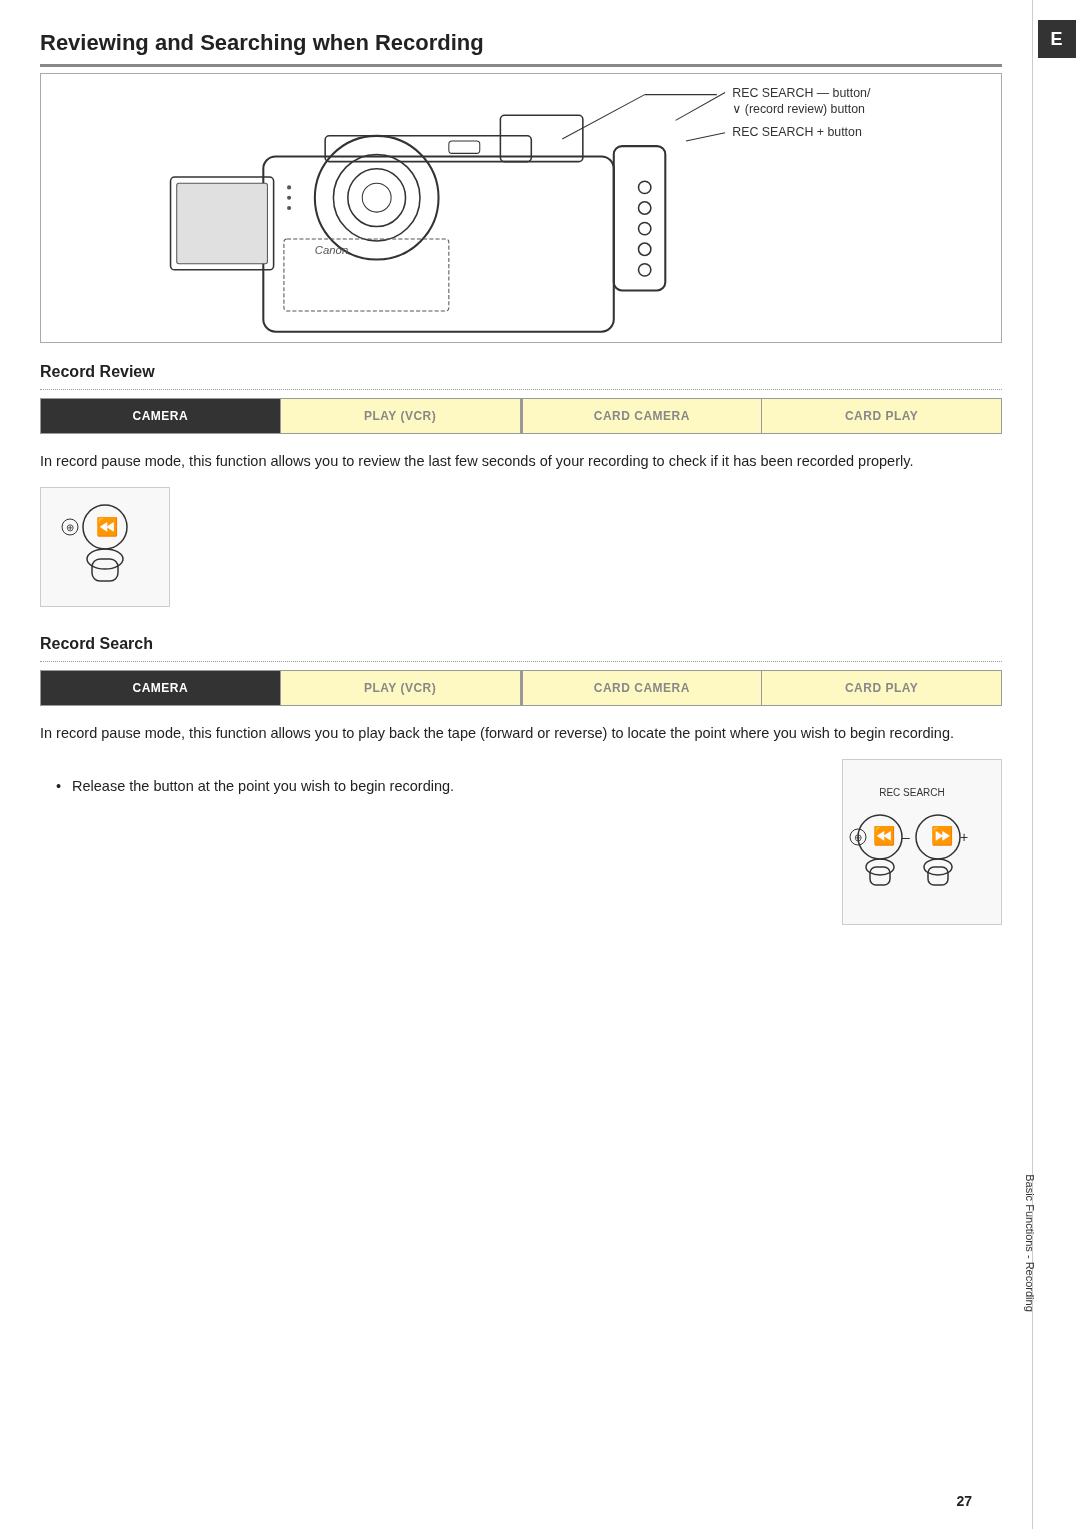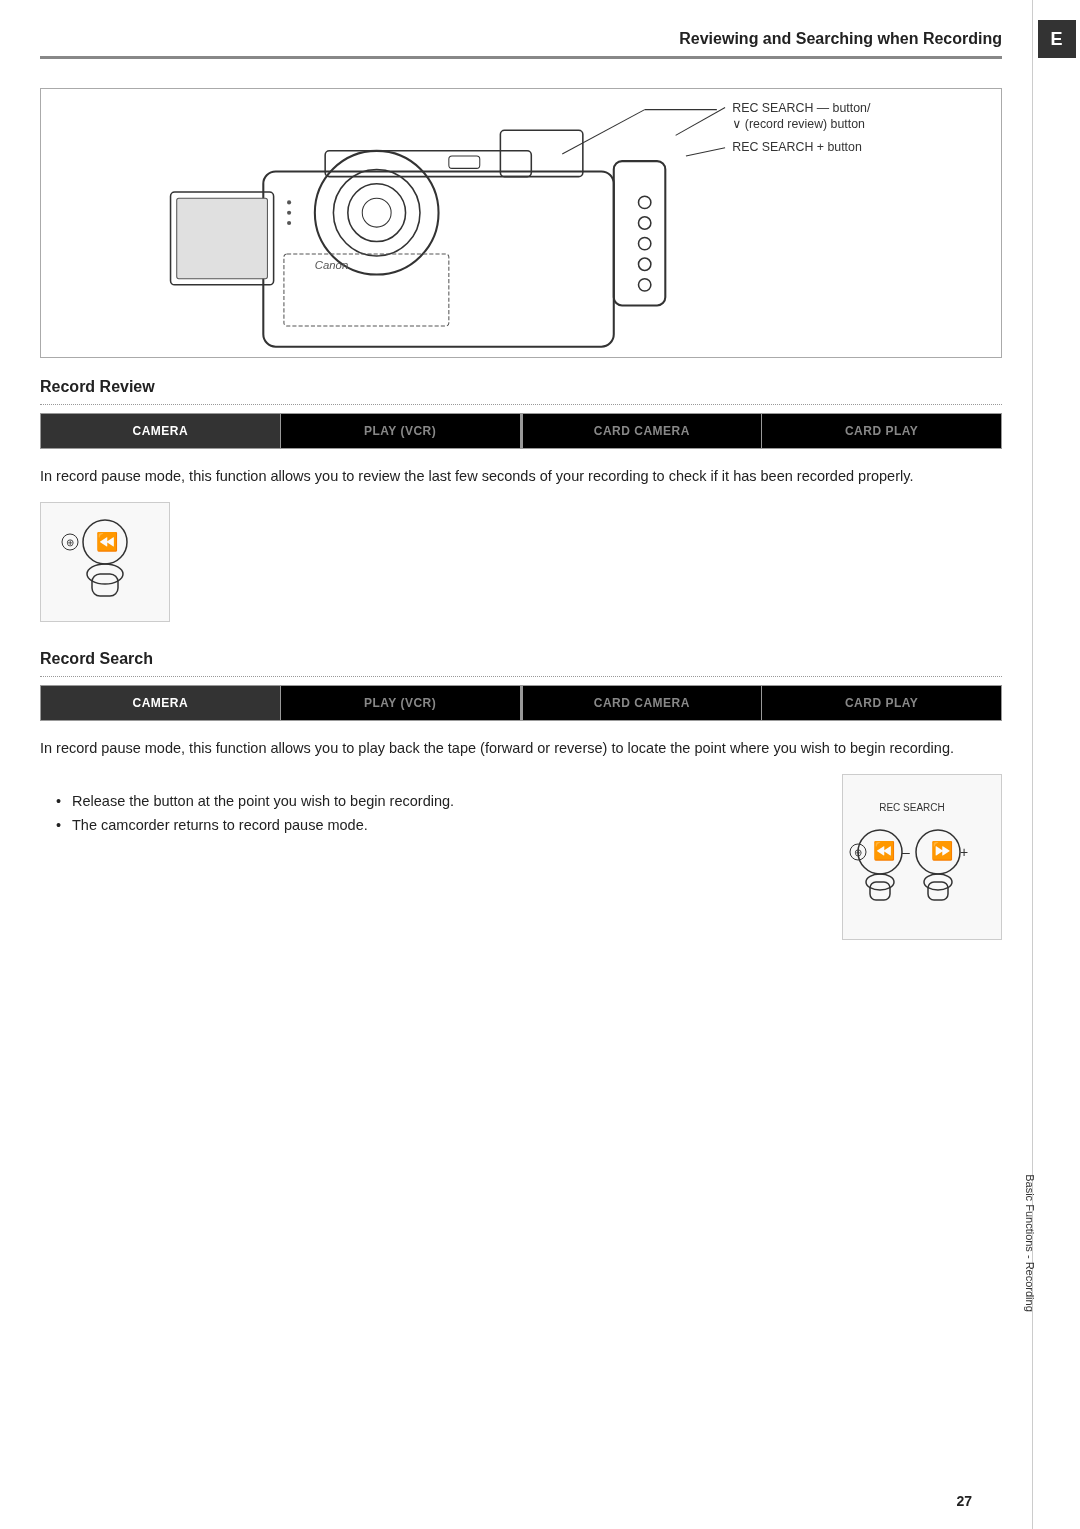--- a/index.html
+++ b/index.html
@@ -58,26 +58,25 @@
 
     
     .main-content {
       flex: 1;
       padding: 30px 30px 30px 40px;
       position: relative;
     }
 
     
     .page-title {
-      font-size: 16px;
+      font-size: 22px;
       font-weight: bold;
       border-bottom: 3px solid #888;
       padding-bottom: 8px;
-      margin-bottom: 29px;
-      text-align: right;
+      margin-bottom: 6px;
     }
 
     
     .camera-diagram {
       border: 1px solid #aaa;
       width: 100%;
       height: 270px;
       margin-bottom: 20px;
       position: relative;
       overflow: hidden;
@@ -124,21 +123,21 @@
     .mode-item:last-child {
       border-right: none;
     }
 
     .mode-item.active {
       background: #333;
       color: #fff;
     }
 
     .mode-item.inactive {
-      background: #000000;
+      background: #fef9c3;
       color: #888;
     }
 
     
     .body-text {
       font-size: 14.5px;
       line-height: 1.6;
       margin-bottom: 14px;
       color: #222;
     }
@@ -321,21 +320,20 @@
         <div class="mode-item inactive">CARD CAMERA</div>
         <div class="mode-item inactive">CARD PLAY</div>
       </div>
 
       <p class="body-text">In record pause mode, this function allows you to play back the tape (forward or reverse) to locate the point where you wish to begin recording.</p>
 
       <div class="content-with-image">
         <div class="content-text">
           <ul class="bullet-list">
             <li>Release the button at the point you wish to begin recording.</li>
-            <li>The camcorder returns to record pause mode.</li>
           </ul>
         </div>
 
         <div class="rec-search-box">
           <svg width="148" height="120" viewBox="0 0 148 120">
 
             <text x="64" y="14" font-size="10" fill="#333" text-anchor="middle">REC SEARCH</text>
 
             <circle cx="32" cy="55" r="22" fill="none" stroke="#333" stroke-width="1.5"></circle>
             <text x="25" y="60" font-size="18" fill="#333">⏪</text>

